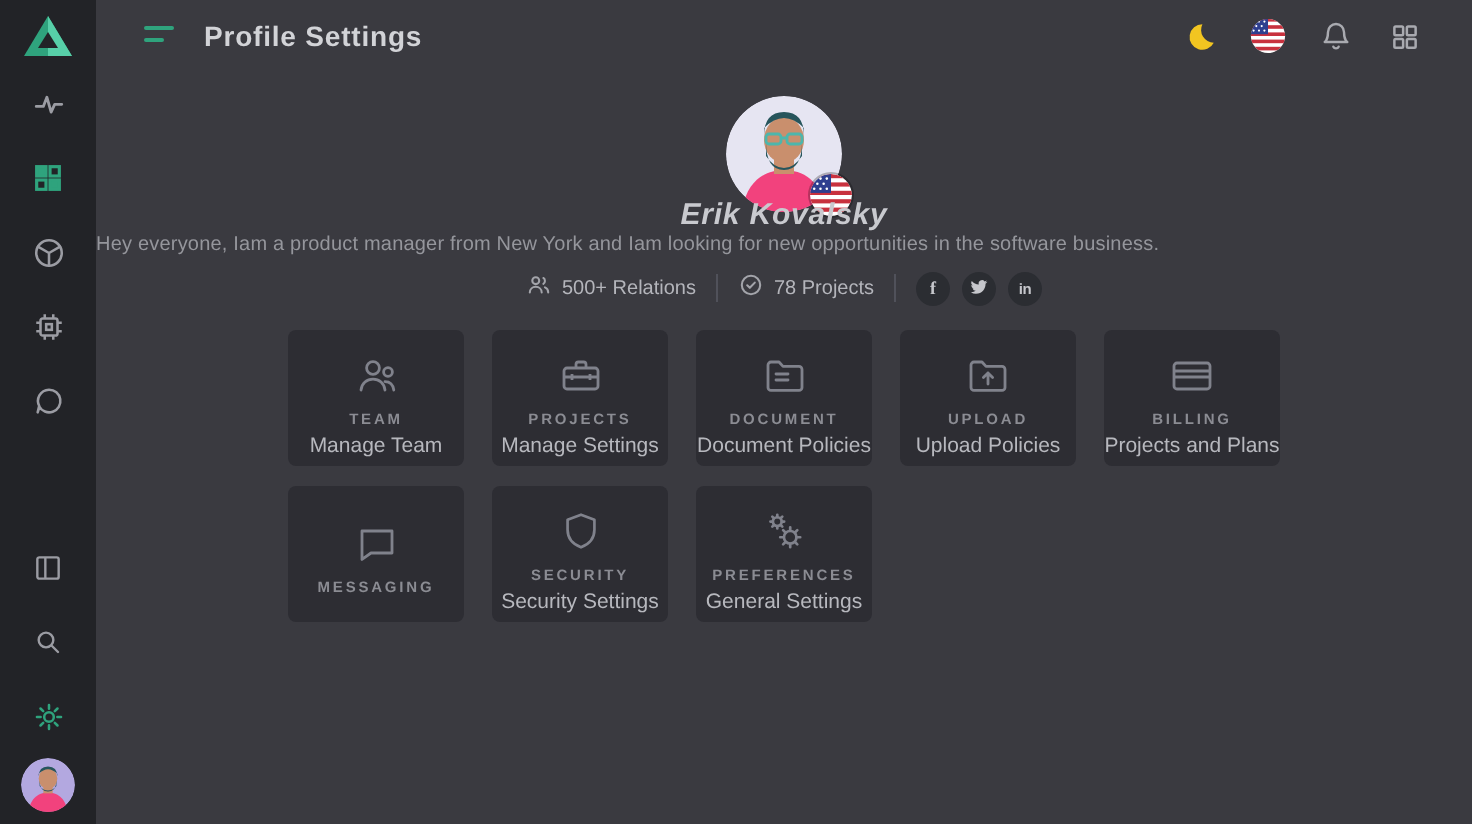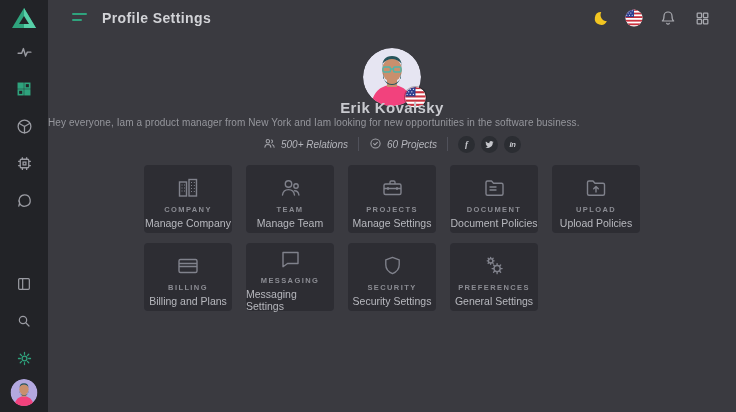--- a/index.html
+++ b/index.html
@@ -44,29 +44,29 @@
   
   .main { position:absolute; left:48px; top:0; right:0; bottom:0; }
   .avatar-wrap { position:absolute; left:50%; top:48px; transform:translateX(-50%); width:58px; height:58px; }
   .avatar-circle { width:58px; height:58px; border-radius:50%; overflow:hidden; }
   .flag-badge {
     position:absolute; right:-5px; bottom:-2px; width:21px; height:21px;
     border-radius:50%; overflow:hidden; box-shadow:0 0 0 1px rgba(0,0,0,.25);
   }
   .profile-name {
     position:absolute; top:99px; left:0; right:0; text-align:center;
-    font-size:15px; font-weight:600; letter-spacing:.4px; color:#c9cacf;
+    font-size:15px; font-weight:600; letter-spacing:.4px; color:#c9cacf;font-style:italic;
   }
   .profile-bio {
     position:absolute; top:117px; left:0; right:0; text-align:left;
     font-size:10px; color:#95969c; letter-spacing:.1px;
   }
   .stats-row {
     position:absolute; top:135px; left:0; right:0; height:18px;
-    display:flex; align-items:center; justify-content:center; gap:10px;font-style:italic;
+    display:flex; align-items:center; justify-content:center; gap:10px;
   }
   .stat { display:flex; align-items:center; gap:5px; font-size:10px; color:#b4b5bb; cursor:default; }
   .stat svg { color:#a3a4aa; }
   .v-div { width:1px; height:14px; background:#50515a; }
   .social-group { display:flex; align-items:center; gap:6px; }
   .social-btn {
     width:17px; height:17px; border-radius:50%; background:#2b2d32;
     display:flex; align-items:center; justify-content:center;
     color:#c6c7cc; cursor:pointer;
   }
@@ -304,21 +304,21 @@
       <span>500+ Relations</span>
     </div>
     <div class="v-div"></div>
     <div class="stat">
       <span>
         <svg width="13" height="13" viewBox="0 0 24 24" fill="none" stroke="currentColor" stroke-width="1.9" stroke-linecap="round" stroke-linejoin="round">
           <circle cx="12" cy="12" r="8.5"></circle>
             <path d="M8.5 12.2l2.4 2.4 4.6-4.8"></path>
         </svg>
       </span>
-      <span>60 Projects</span>
+      <span>78 Projects</span>
     </div>
     <div class="v-div"></div>
     <div class="social-group">
       <div class="social-btn">
         <span class="f-glyph">f</span>
       </div>
       <div class="social-btn">
         <span>
           <svg width="9" height="9" viewBox="0 0 24 24" fill="currentColor">
             <path d="M23 5.1c-.8.4-1.7.7-2.6.8a4.6 4.6 0 0 0 2-2.5c-.9.5-1.9.9-2.9 1.1a4.5 4.5 0 0 0-7.8 4.1A12.8 12.8 0 0 1 2.4 4a4.5 4.5 0 0 0 1.4 6 4.4 4.4 0 0 1-2-.6v.1c0 2.2 1.5 4 3.6 4.4a4.6 4.6 0 0 1-2 .1 4.5 4.5 0 0 0 4.2 3.1A9 9 0 0 1 1 19a12.7 12.7 0 0 0 6.9 2c8.3 0 12.8-6.9 12.8-12.8v-.6c.9-.6 1.6-1.4 2.3-2.4z"></path>
@@ -326,31 +326,20 @@
         </span>
       </div>
       <div class="social-btn">
         <span class="in-glyph">in</span>
       </div>
     </div>
   </div>
 
   <div class="cards-grid">
 
-    <div class="card">
-      <div class="card-icon">
-        <svg width="24" height="24" viewBox="0 0 24 24" fill="none" stroke="currentColor" stroke-width="1.4">
-          <rect x="3.5" y="6" width="7" height="14"></rect>
-            <rect x="13" y="3.5" width="7.5" height="16.5"></rect>
-          <path d="M5.5 9h1M8 9h1M5.5 12h1M8 12h1M5.5 15h1M8 15h1M15 6.5h1M17.8 6.5h1M15 9.5h1M17.8 9.5h1M15 12.5h1M17.8 12.5h1M15 15.5h1M17.8 15.5h1" stroke-width="1.2"></path>
-        </svg>
-      </div>
-      <div class="card-label">COMPANY</div>
-      <div class="card-title">Manage Company</div>
-    </div>
 
     <div class="card">
       <div class="card-icon">
         <svg width="25" height="24" viewBox="0 0 24 24" fill="none" stroke="currentColor" stroke-width="1.4" stroke-linecap="round">
           <circle cx="10" cy="8" r="3.2"></circle>
             <path d="M4 19c.4-3.4 2.9-5.4 6-5.4s5.6 2 6 5.4"></path>
           <circle cx="17.5" cy="10" r="2.2"></circle>
             <path d="M16 14.8c2.3 0 4 1.5 4.4 4.2"></path>
         </svg>
       </div>
@@ -393,31 +382,30 @@
     </div>
 
     <div class="card">
       <div class="card-icon">
         <svg width="26" height="24" viewBox="0 0 24 24" fill="none" stroke="currentColor" stroke-width="1.4">
           <rect x="3" y="5.5" width="18" height="13" rx="1.5"></rect>
           <path d="M3 9.5h18M3 12.5h18"></path>
         </svg>
       </div>
       <div class="card-label">BILLING</div>
-      <div class="card-title">Billing and Plans</div>
+      <div class="card-title">Projects and Plans</div>
     </div>
 
     <div class="card">
       <div class="card-icon">
         <svg width="25" height="24" viewBox="0 0 24 24" fill="none" stroke="currentColor" stroke-width="1.4" stroke-linejoin="round">
           <path d="M4.5 5.5h15v11h-10.5l-4.5 3.2z"></path>
         </svg>
       </div>
       <div class="card-label">MESSAGING</div>
-      <div class="card-title">Messaging Settings</div>
     </div>
 
     <div class="card">
       <div class="card-icon">
         <svg width="23" height="25" viewBox="0 0 24 24" fill="none" stroke="currentColor" stroke-width="1.4" stroke-linejoin="round">
           <path d="M12 3.5l7 2.6v5.2c0 4.6-3 7.6-7 9.2-4-1.6-7-4.6-7-9.2V6.1z"></path>
         </svg>
       </div>
       <div class="card-label">SECURITY</div>
       <div class="card-title">Security Settings</div>

